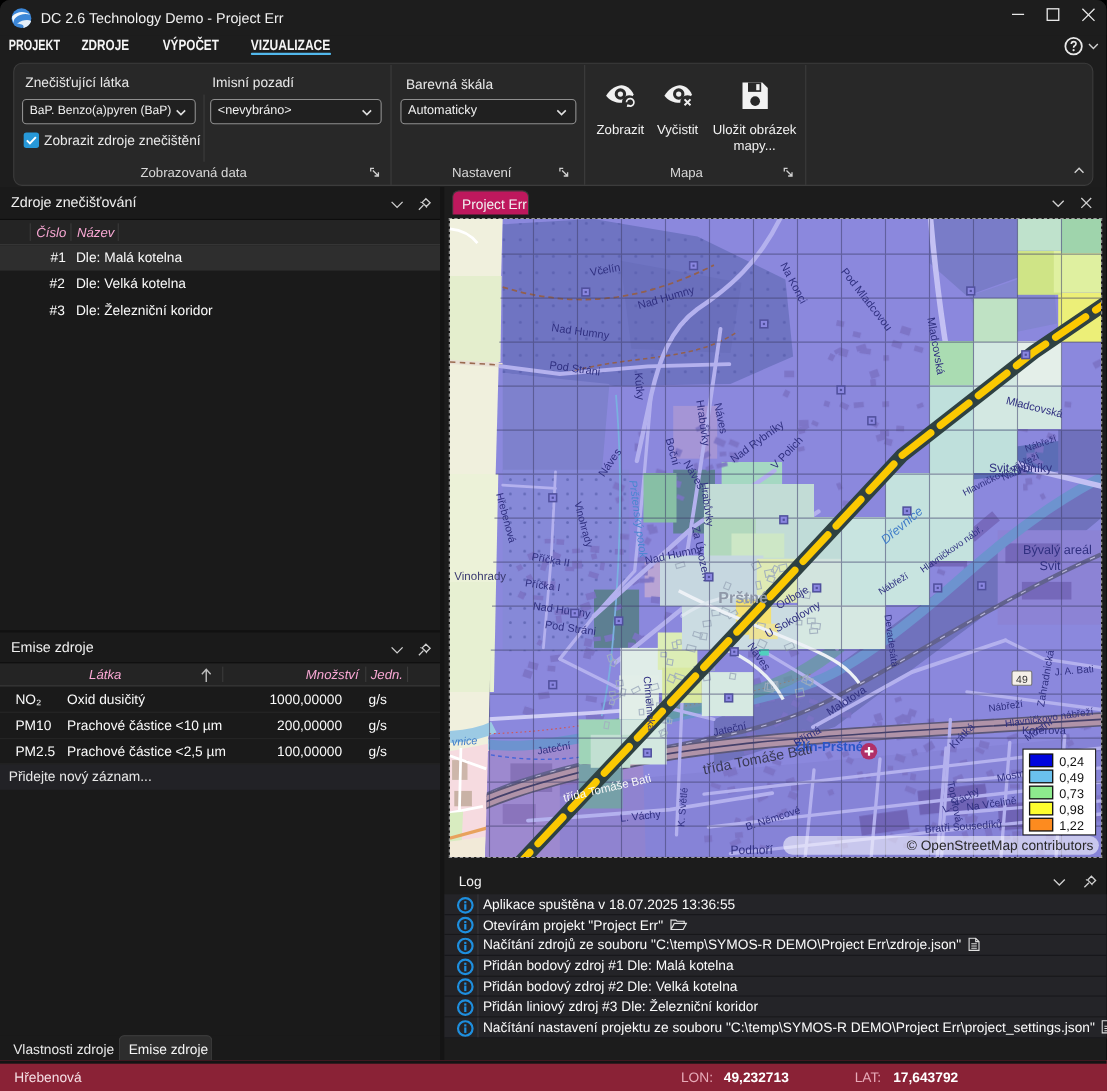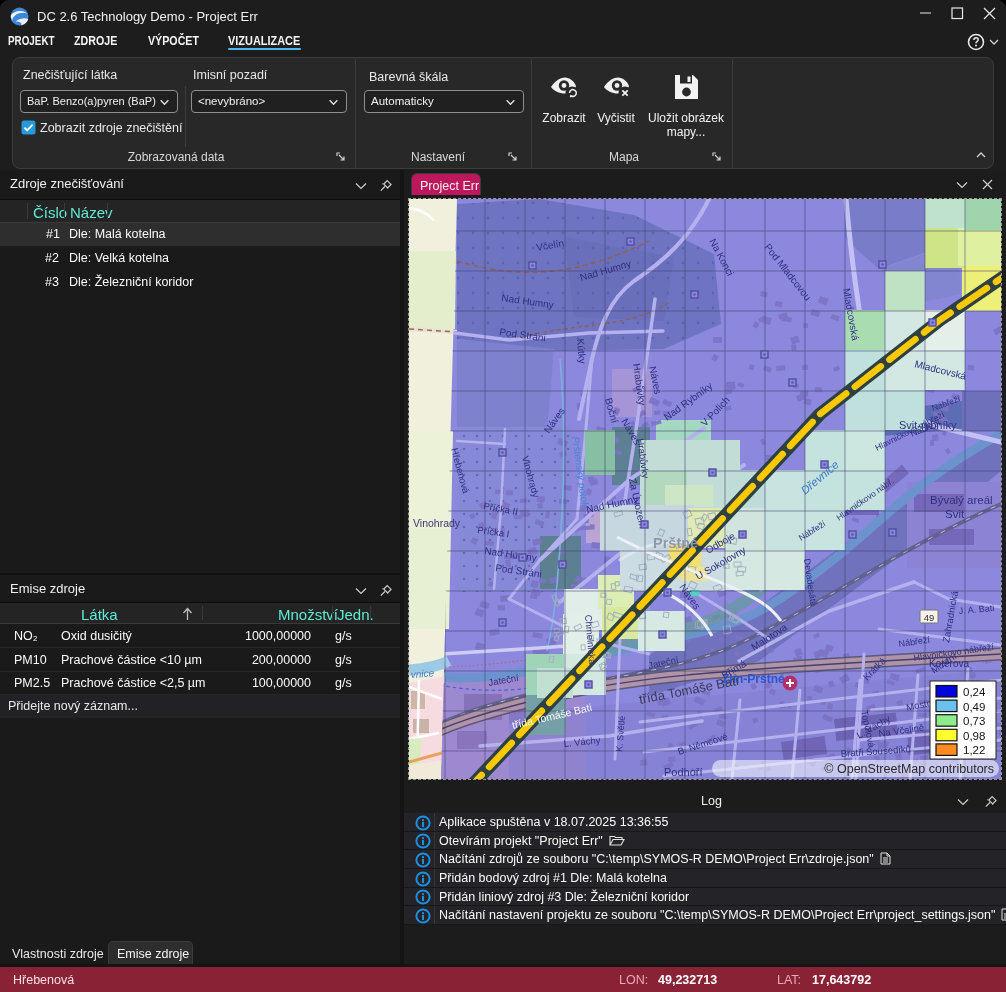--- a/index.html
+++ b/index.html
@@ -27,39 +27,39 @@
 .gsep { position:absolute; top:1px; width:1px; height:109px; background:#3c3c3c; }
 .gsep2 { position:absolute; width:1px; background:#3c3c3c; }
 .glabel { position:absolute; top:92px; font-size:12px; color:#d8d8d8; text-align:center; }
 .launcher { position:absolute; top:93px; width:11px; height:11px; }
 .ribbtn { position:absolute; text-align:center; font-size:12px; color:#f2f2f2; }
 
 
 #leftdock { position:absolute; left:0; top:170px; width:400px; height:781px; background:#1a1a1a; }
 .phead { position:relative; height:26px; font-size:13px; color:#f0f0f0; padding:6px 0 0 10px; }
 .thead { position:relative; background:#242424; border-top:1px solid #0d0d0d; border-bottom:1px solid #3a3a3a; }
-.thtext { position:absolute; font-size:15px; color:#5eead4; }
+.thtext { position:absolute; font-size:12px; color:#f9a8d4;font-style:italic; }
 .tcol { position:absolute; top:3px; bottom:3px; width:1px; background:#3a3a3a; }
 .trow { position:relative; font-size:12.5px; color:#fafafa; }
 
 
 #statusbar { position:absolute; left:0; top:964px; width:1006px; height:28px; background:#8a2236; border-top:3px solid #141414; }
 #statusbar .lbl { color:#e7aab8; font-size:12.5px; }
 #statusbar .val { color:#ffffff; font-size:12.5px; font-weight:700; }
 
 
 #rightpanel { position:absolute; left:404px; top:170px; width:602px; height:796px; background:#1c1c1c; }
 #maptab { position:absolute; left:7px; top:3px; width:70px; height:22px; background:#be185d;
   border:1px solid #3a3a3a; border-bottom:none; border-radius:6px 6px 0 0; font-size:12.5px; color:#f2f2f2;
   padding:5px 0 0 8px; white-space:nowrap; overflow:hidden; }
 #mapwrap { position:absolute; left:5px; top:29px; width:592px; height:580px; outline:1px dashed #9a9a9a; }
 
 
 #logpanel { position:absolute; left:404px; top:788px; width:602px; height:178px; }
-#loghead { height:25px; font-size:12.5px; color:#f0f0f0; padding:6px 0 0 13px;text-align:center; }
+#loghead { height:25px; font-size:12.5px; color:#f0f0f0; padding:6px 0 0 13px; }
 .logrow { position:relative; height:18.7px; background:#242428; border-bottom:1px solid #17171a; font-size:12.5px; color:#fafafa; }
 .logrow .txt { position:absolute; left:35px; top:2px; white-space:nowrap; }
 .logrow .ic { position:absolute; left:11px; top:1.5px; }
 .logsep { position:absolute; left:30px; top:0; bottom:0; width:1px; background:#35353a; }
 </style>
 </head>
 <body>
 <div id="app">
 
   <div id="titlebar">
@@ -987,20 +987,29 @@
           <span class="logsep"></span>
           <span class="txt">Přidán bodový zdroj #1 Dle: Malá kotelna</span>
         </div>
         <div class="logrow">
           <span class="ic"><svg width="16" height="16" viewBox="0 0 16 16">
               <circle cx="8" cy="8" r="6.6" fill="none" stroke="#1e8fdf" stroke-width="2"></circle>
               <rect x="7" y="4.2" width="2" height="2" fill="#1e8fdf"></rect>
               <rect x="7" y="7" width="2" height="5" fill="#1e8fdf"></rect>
             </svg></span>
           <span class="logsep"></span>
+          <span class="txt">Přidán bodový zdroj #2 Dle: Velká kotelna</span>
+        </div>
+        <div class="logrow">
+          <span class="ic"><svg width="16" height="16" viewBox="0 0 16 16">
+              <circle cx="8" cy="8" r="6.6" fill="none" stroke="#1e8fdf" stroke-width="2"></circle>
+              <rect x="7" y="4.2" width="2" height="2" fill="#1e8fdf"></rect>
+              <rect x="7" y="7" width="2" height="5" fill="#1e8fdf"></rect>
+            </svg></span>
+          <span class="logsep"></span>
           <span class="txt">Přidán liniový zdroj #3 Dle: Železniční koridor</span>
         </div>
         <div class="logrow">
           <span class="ic"><svg width="16" height="16" viewBox="0 0 16 16">
               <circle cx="8" cy="8" r="6.6" fill="none" stroke="#1e8fdf" stroke-width="2"></circle>
               <rect x="7" y="4.2" width="2" height="2" fill="#1e8fdf"></rect>
               <rect x="7" y="7" width="2" height="5" fill="#1e8fdf"></rect>
             </svg></span>
           <span class="logsep"></span>
           <span class="txt">Načítání nastavení projektu ze souboru "C:\temp\SYMOS-R DEMO\Project Err\project_settings.json"<svg width="11" height="13" viewBox="0 0 11 13" style="vertical-align:-2px;margin-left:6px">

